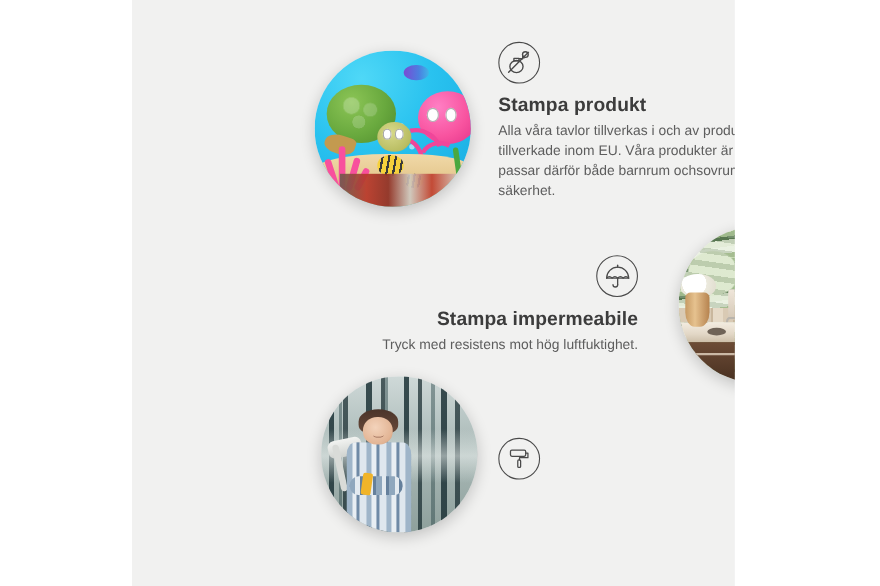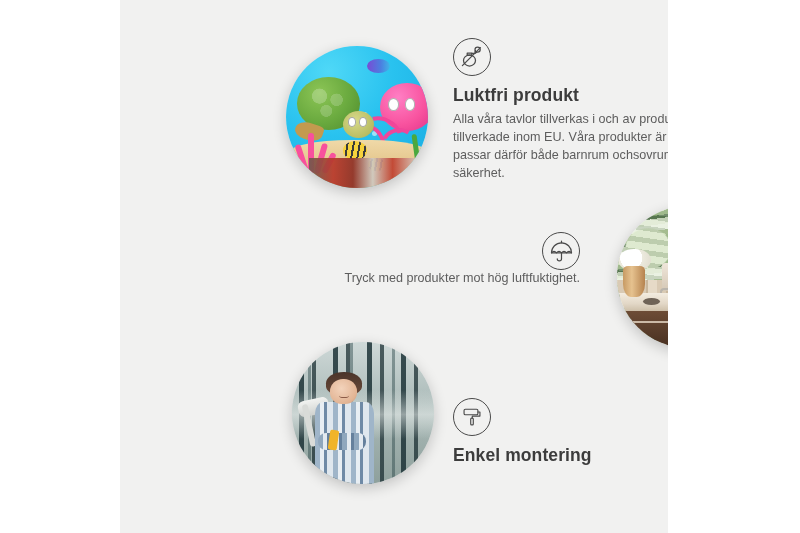--- a/index.html
+++ b/index.html
@@ -387,42 +387,42 @@
       <div class="icon-ring">
         <svg width="26" height="26" viewBox="0 0 26 26" fill="none" stroke="#4a4a4a" stroke-width="1.25" stroke-linecap="round" stroke-linejoin="round">
           <ellipse cx="10.5" cy="16.5" rx="6" ry="5.5"></ellipse>
           <path d="M8.2 11.2 h4.6 v-2.1 h-4.6 z"></path>
           <path d="M13 9.4 h3.2 v-2.4"></path>
           <circle cx="18.6" cy="5.6" r="2.6"></circle>
           <path d="M16.3 7 l1.2 1.6"></path>
           <path d="M3.4 21.6 L21.4 3.6"></path>
         </svg>
       </div>
-      <div class="feature-title">Luktfri produkt</div>
+      <div class="feature-title">Stampa produkt</div>
       <div class="feature-desc">Alla våra tavlor tillverkas i och av produkter som är tillverkade inom EU. Våra produkter är luktfria och passar därför både barnrum ochsovrum. 100% säkerhet.</div>
     </div>
 
     <div class="feature" id="feature-waterproof">
       <div class="icon-ring">
         <svg width="25" height="25" viewBox="0 0 26 26" fill="none" stroke="#4a4a4a" stroke-width="1.25" stroke-linecap="round" stroke-linejoin="round">
           <path d="M2.6 14.4 A10.4 10.4 0 0 1 23.4 14.4 Z"></path>
           <path d="M2.6 14.4 q2.6 -3 5.2 0 q2.6 -3 5.2 0 q2.6 -3 5.2 0 q2.6 -3 5.2 0"></path>
           <path d="M13 14.4 V20.6"></path>
           <path d="M13 20.6 a2.2 2.2 0 0 1 -4.4 0"></path>
           <path d="M13 4 V2.2"></path>
         </svg>
       </div>
-      <div class="feature-desc">Tryck med produkter mot hög luftfuktighet.</div>
+      <div class="feature-title">Stampa impermeabile</div>
+      <div class="feature-desc">Tryck med resistens mot hög luftfuktighet.</div>
     </div>
 
     <div class="feature" id="feature-mounting">
       <div class="icon-ring">
         <svg width="24" height="24" viewBox="0 0 26 26" fill="none" stroke="#4a4a4a" stroke-width="1.25" stroke-linecap="round" stroke-linejoin="round">
           <rect x="4.4" y="4.6" width="15" height="6" rx="1.4"></rect>
           <path d="M19.4 7.6 h2.2 v4.4 h-8.3 v2.2"></path>
           <rect x="11.6" y="14.2" width="2.8" height="7.4" rx="1"></rect>
         </svg>
       </div>
-      <div class="feature-title">Enkel montering</div>
     </div>
 
   </div>
 </div>
 
 </body></html>

